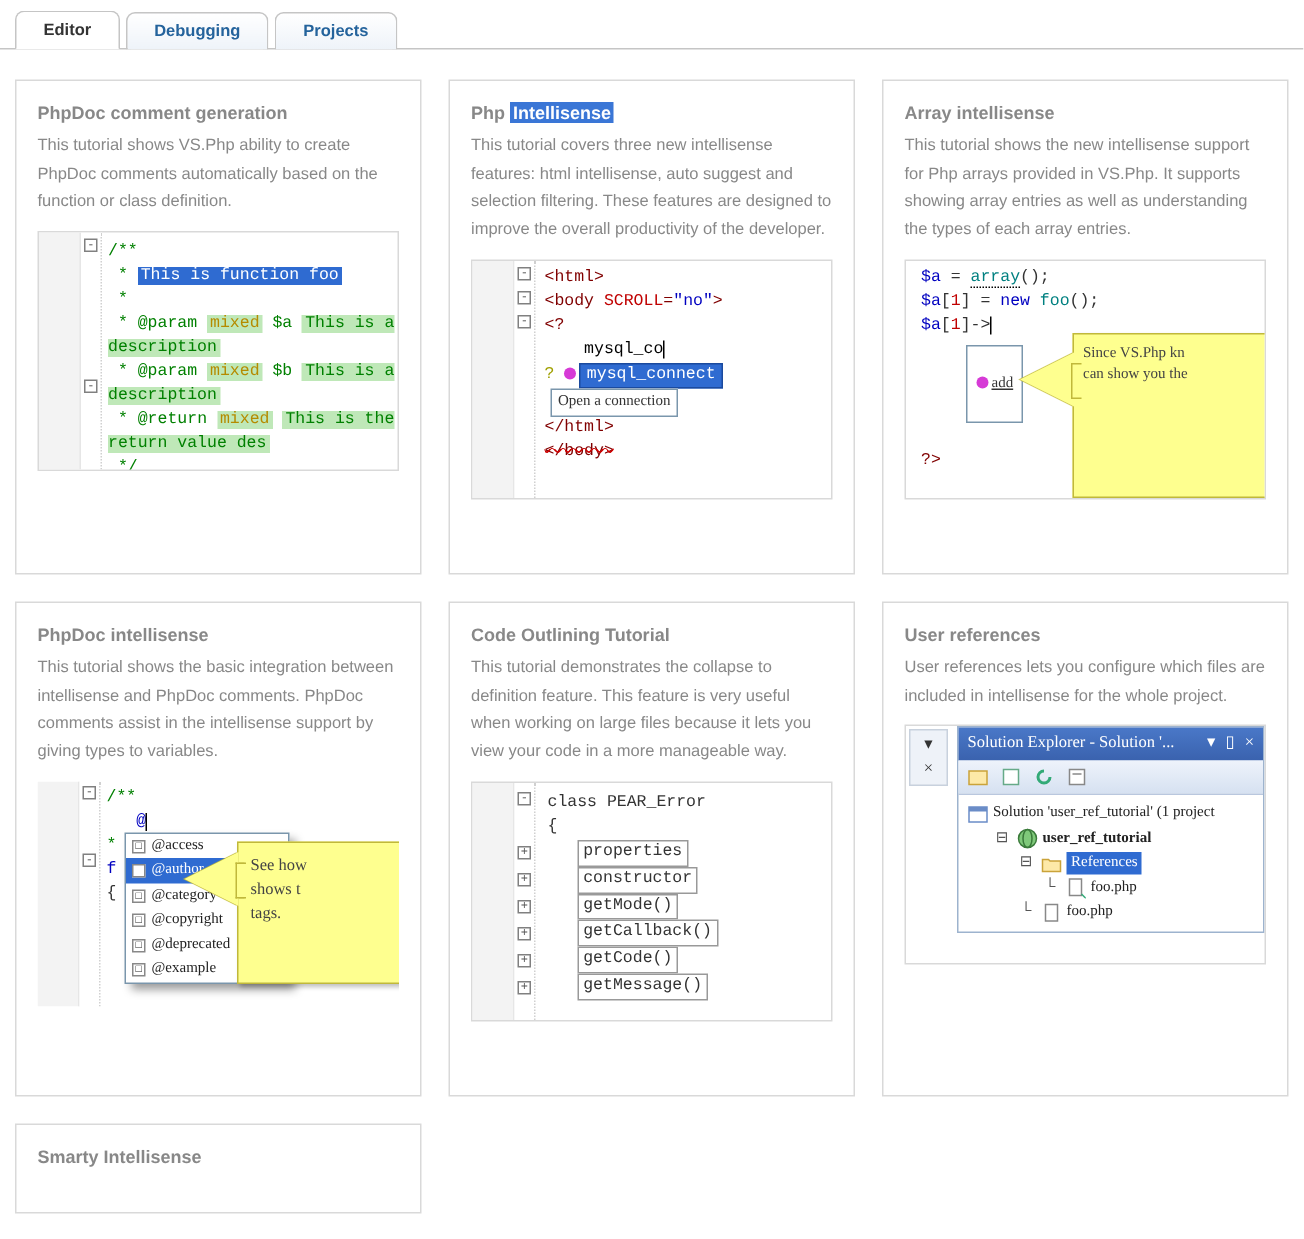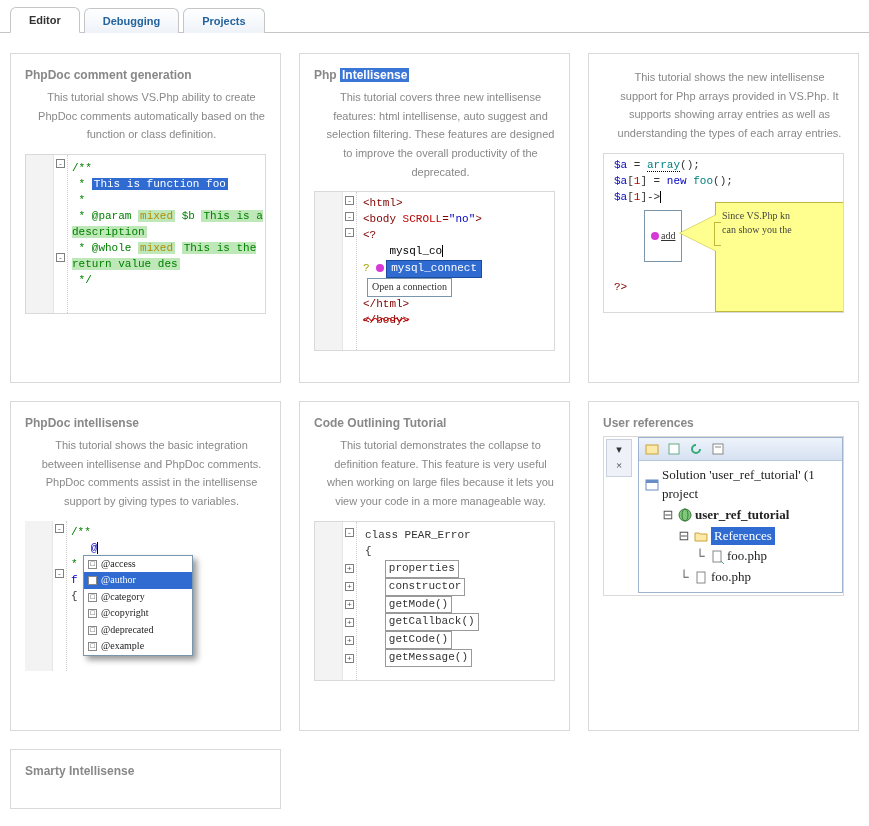--- a/index.html
+++ b/index.html
@@ -56,24 +56,23 @@
   }
   .card.short { min-height: 60px; }
   .card h3 {
     margin: 0 0 6px 0;
     font-size: 12px;
     font-weight: bold;
     color: #888;
   }
   .card h3 .hl { background:#3a76d6; color:#fff; padding:0 2px;}
   .card p {
-    margin: 0 0 10px 12px;
+    margin: 0 0 10px 0;
     line-height: 1.7;
     color: #888;
-    text-align: center;
   }
   .thumb {
     border: 1px solid #d9d9d9;
     background: #fff;
     font-family: "Courier New", monospace;
     font-size: 11px;
     color: #333;
     line-height: 1.45;
     height: 160px;
     overflow: hidden;
@@ -160,21 +159,21 @@
   
   .t6 { padding:0; font-family: Tahoma, Verdana; }
   .se-title{ background: linear-gradient(#4a78c8,#3a62ae); color:#fff;
     padding:3px 6px; font-size:11px; display:flex; align-items:center;
     justify-content:space-between;}
   .se-title .controls span{ margin-left:4px;}
   .se-toolbar{ background:linear-gradient(#eef3fb,#d6e1f1);
     border-bottom:1px solid #b9c7de; padding:2px 4px; display:flex; gap:4px;}
   .tbtn{ width:18px;height:18px; border:1px solid rgba(0,0,0,0);
     display:flex;align-items:center;justify-content:center;}
-  .tree{ padding:4px 6px; font-size:13px; color:#222;}
+  .tree{ padding:4px 6px; font-size:10px; color:#222;}
   .tree-row{ display:flex; align-items:center; gap:3px; padding:1px 0;}
   .indent1{ padding-left:16px;} .indent2{padding-left:32px;}
   .indent3{padding-left:48px;}
   .treesel{ background:#2f6bd1; color:#fff; padding:0 3px;}
   .glyph{ width:14px; text-align:center; color:#555;}
   .bold{font-weight:bold;}
   .closebar{ position:absolute; left:2px; top:2px; width:26px;
     background:#eef2f8; border:1px solid #c8d1dd; text-align:center;
     font-size:11px; padding:2px 0;}
   .t6-inner{margin-left:34px; border:1px solid #9db3ce;}
@@ -198,33 +197,34 @@
     <p>This tutorial shows VS.Php ability to create PhpDoc comments automatically based on the function or class definition.</p>
     <div class="thumb t1">
       <div class="gutter"></div>
         <div class="fold-col"></div>
       <div class="fold-box" style="top:4px;">-</div>
       <div class="fold-box" style="top:98px;">-</div>
       <div class="body">
         <div><span class="cm">/**</span></div>
         <div><span class="star">&nbsp;*&nbsp;</span><span class="sel-blue">This is function foo</span></div>
         <div><span class="star">&nbsp;*&nbsp;</span></div>
+        <div><span class="star">&nbsp;*&nbsp;</span><span class="cm">@param </span><span class="sel-grn dim">mixed</span><span class="cm"> $a </span><span class="sel-grn cm">This is a description</span></div>
         <div><span class="star">&nbsp;*&nbsp;</span><span class="cm">@param </span><span class="sel-grn dim">mixed</span><span class="cm"> $b </span><span class="sel-grn cm">This is a description</span></div>
-        <div><span class="star">&nbsp;*&nbsp;</span><span class="cm">@whole </span><span class="sel-grn dim">mixed</span><span class="cm"> </span><span class="sel-grn cm">This is the return value des</span></div>
+        <div><span class="star">&nbsp;*&nbsp;</span><span class="cm">@return </span><span class="sel-grn dim">mixed</span><span class="cm"> </span><span class="sel-grn cm">This is the return value des</span></div>
         <div><span class="cm">&nbsp;</span><span class="cm">*/</span></div>
 
       </div>
     </div>
   </div>
 
   <div class="card">
     <h3>
       <span>Php </span><span class="hl">Intellisense</span>
     </h3>
-    <p>This tutorial covers three new intellisense features: html intellisense, auto suggest and selection filtering. These features are designed to improve the overall productivity of the deprecated.</p>
+    <p>This tutorial covers three new intellisense features: html intellisense, auto suggest and selection filtering. These features are designed to improve the overall productivity of the developer.</p>
     <div class="thumb t2">
       <div class="gutter"></div>
         <div class="fold-col"></div>
       <div class="fold-box" style="top:4px;">-</div>
       <div class="fold-box" style="top:20px;">-</div>
       <div class="fold-box" style="top:36px;">-</div>
       <div class="body">
         <div class="tag">&lt;html&gt;</div>
         <div><span class="tag">&lt;body </span><span class="attr">SCROLL</span><span class="tag">=</span><span class="attv">"no"</span><span class="tag">&gt;</span></div>
         <div class="tag">&lt;?</div>
@@ -233,20 +233,21 @@
           <span style="color:#a0a000;">?</span>
           <span class="pinkdot"></span><span class="isense-sel">mysql_connect</span><span class="tooltip2">Open a connection</span>
         </div>
         <div class="tag">&lt;/html&gt;</div>
         <div class="tag" style="text-decoration:line-through wavy #c00;">&lt;/body&gt;</div>
       </div>
     </div>
   </div>
 
   <div class="card">
+    <h3>Array intellisense</h3>
     <p>This tutorial shows the new intellisense support for Php arrays provided in VS.Php. It supports showing array entries as well as understanding the types of each array entries.</p>
     <div class="thumb t3">
       <div class="body">
         <div><span style="color:#0000c0;">$a</span><span> = </span><span style="color:#008080;border-bottom:1px dotted #000;">array</span><span>();</span></div>
         <div><span style="color:#0000c0;">$a</span><span>[</span><span style="color:#c00000">1</span><span>] = </span><span style="color:#0000c0;">new </span><span style="color:#008080;">foo</span><span>();</span></div>
         <div><span style="color:#0000c0;">$a</span><span>[</span><span style="color:#c00000">1</span><span>]-&gt;</span><span style="border-left:1px solid #000;">&nbsp;</span></div>
         <div style="margin:4px 0 0 30px;"><span class="drop-add"><span class="pinkdot"></span><span>add</span></span></div>
         <div style="margin-top:18px;"><span class="php-open">?&gt;</span></div>
       </div>
       <div class="callout3">
@@ -290,20 +291,26 @@
             <span>@copyright</span>
           </div>
         <div>
             <span class="sq">□</span>
             <span>@deprecated</span>
           </div>
         <div>
             <span class="sq">□</span>
             <span>@example</span>
           </div>
+      </div>
+      <div class="callout4">
+        <div class="arrow-left"></div>
+        <div>See how</div>
+        <div>shows  t</div>
+        <div>tags.</div>
       </div>
     </div>
   </div>
 
   <div class="card">
     <h3>Code Outlining Tutorial</h3>
     <p>This tutorial demonstrates the collapse to definition feature. This feature is very useful when working on large files because it lets you view your code in a more manageable way.</p>
     <div class="thumb t5">
       <div class="gutter"></div>
         <div class="fold-col"></div>
@@ -322,26 +329,35 @@
         <div>&nbsp;&nbsp;&nbsp;<span class="outline-box">getMode()</span></div>
         <div>&nbsp;&nbsp;&nbsp;<span class="outline-box">getCallback()</span></div>
         <div>&nbsp;&nbsp;&nbsp;<span class="outline-box">getCode()</span></div>
         <div>&nbsp;&nbsp;&nbsp;<span class="outline-box">getMessage()</span></div>
       </div>
     </div>
   </div>
 
   <div class="card">
     <h3>User references</h3>
+    <p>User references lets you configure which files are included in intellisense for the whole project.</p>
     <div class="thumb t6">
       <div class="closebar">
         <div>▾</div>
         <div>×</div>
       </div>
       <div class="t6-inner">
+        <div class="se-title">
+          <span>Solution Explorer - Solution '...</span>
+          <span class="controls">
+            <span>▾</span>
+            <span>▯</span>
+            <span>×</span>
+          </span>
+        </div>
         <div class="se-toolbar">
           <div class="tbtn">
               <svg width="14" height="14">
                 <rect x="1" y="3" width="12" height="9" fill="#fde9a8" stroke="#caa33a"></rect>
               </svg>
             </div>
           <div class="tbtn">
               <svg width="14" height="14">
                 <rect x="2" y="2" width="10" height="10" fill="#fff" stroke="#6a8"></rect>
               </svg>

